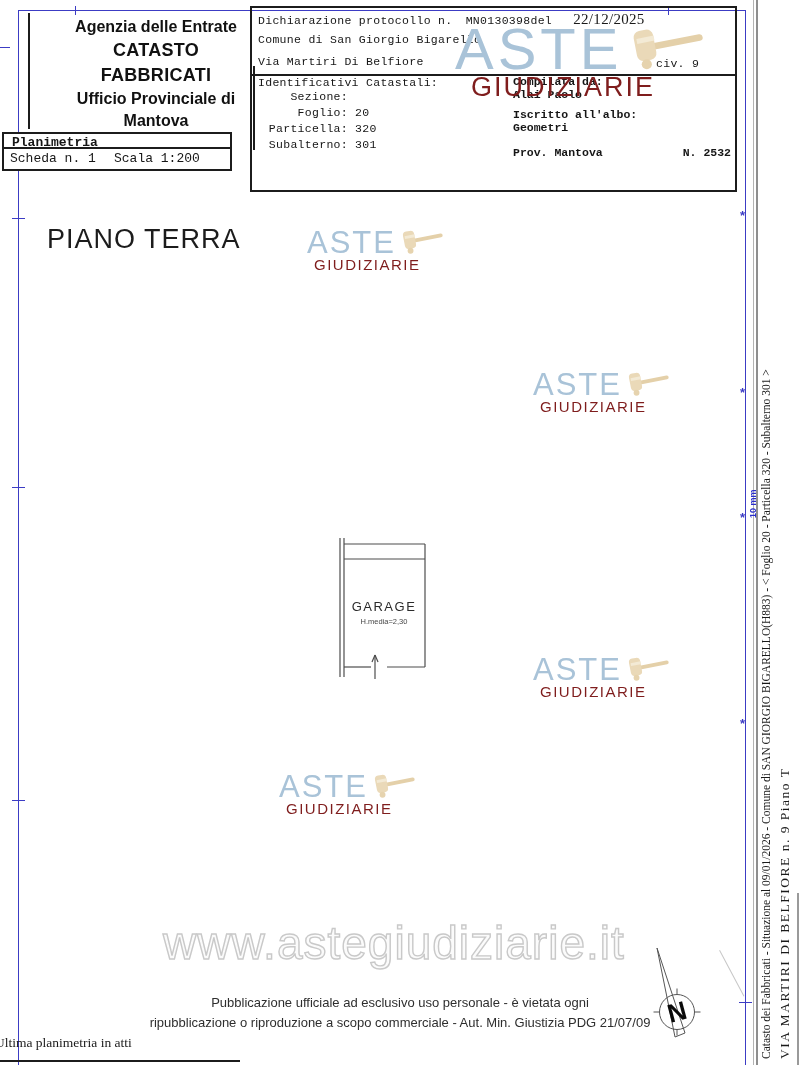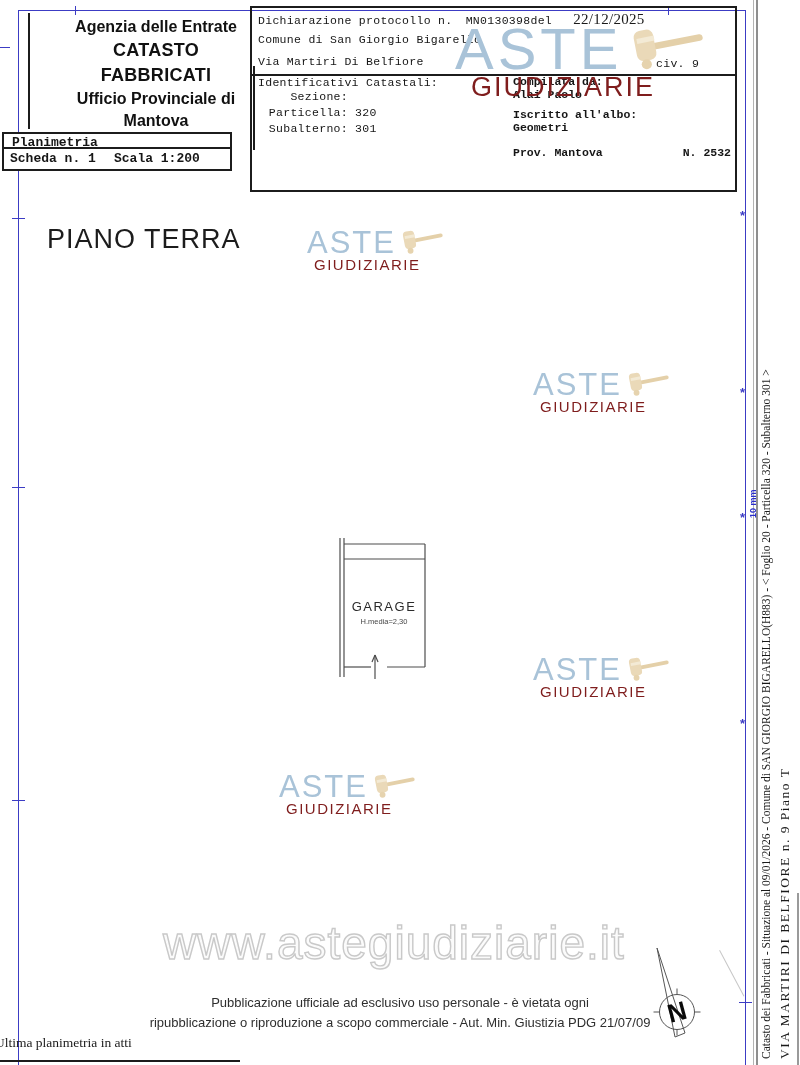--- a/index.html
+++ b/index.html
@@ -21,21 +21,21 @@
   .gray { position:absolute; }
 
   
   .agency { position:absolute; left:30px; top:16px; width:186px; text-align:center; color:#111;margin-left:33px; }
   .ag-sm { font-size:16px; font-weight:bold; line-height:22px; }
   .ag-lg { font-size:18px; font-weight:bold; line-height:25px; letter-spacing:0.3px; }
 
   
   .doc-table { position:absolute; left:2px; top:132px; width:230px; height:39px; border:2px solid #1c1c1c; background:#fff; }
   .dt-row1 { height:15px; border-bottom:2px solid #1c1c1c; font-size:13px; font-weight:bold; padding:1px 0 0 8px; }
-  .dt-row2 { height:21px; font-size:13px; font-weight:bold; padding:2px 0 0 6px; position:relative; }
+  .dt-row2 { height:21px; font-size:13px; font-weight:normal; padding:2px 0 0 6px; position:relative; }
   .dt-scale { position:absolute; left:110px; top:2px; }
 
   
   .proto-box { position:absolute; left:250px; top:6px; width:487px; height:186px; border:2px solid #1c1c1c; }
   .proto-mid { position:absolute; left:0; top:66px; width:483px; height:2px; background:#1c1c1c; }
   .proto-div { position:absolute; left:253px; top:66px; width:2px; height:84px; background:#1c1c1c; }
   .pline { position:absolute; font-size:11.5px; letter-spacing:0.3px; white-space:nowrap; }
   .cad-row { display:flex; font-size:11.5px; letter-spacing:0.3px; line-height:16px; }
   .cad-label { width:96px; text-align:right; }
   .cad-val { margin-left:7px; }
@@ -120,20 +120,24 @@
     <div class="pline mono" style="left:6px; top:47px;">Via Martiri Di Belfiore</div>
     <div class="pline mono" style="left:404px; top:49px;">civ. 9</div>
   </div>
   <div class="proto-div"></div>
 
   <div class="abs" style="left:252px; top:76px; width:250px; height:82px;">
     <div class="mono" style="font-size:11.5px; letter-spacing:0.3px; padding-left:6px;">Identificativi Catastali:</div>
     <div class="cad-row mono">
       <span class="cad-label">Sezione:</span>
       <span class="cad-val"></span>
+    </div>
+    <div class="cad-row mono">
+      <span class="cad-label">Foglio:</span>
+      <span class="cad-val">20</span>
     </div>
     <div class="cad-row mono">
       <span class="cad-label">Particella:</span>
       <span class="cad-val">320</span>
     </div>
     <div class="cad-row mono">
       <span class="cad-label">Subalterno:</span>
       <span class="cad-val">301</span>
     </div>
   </div>

